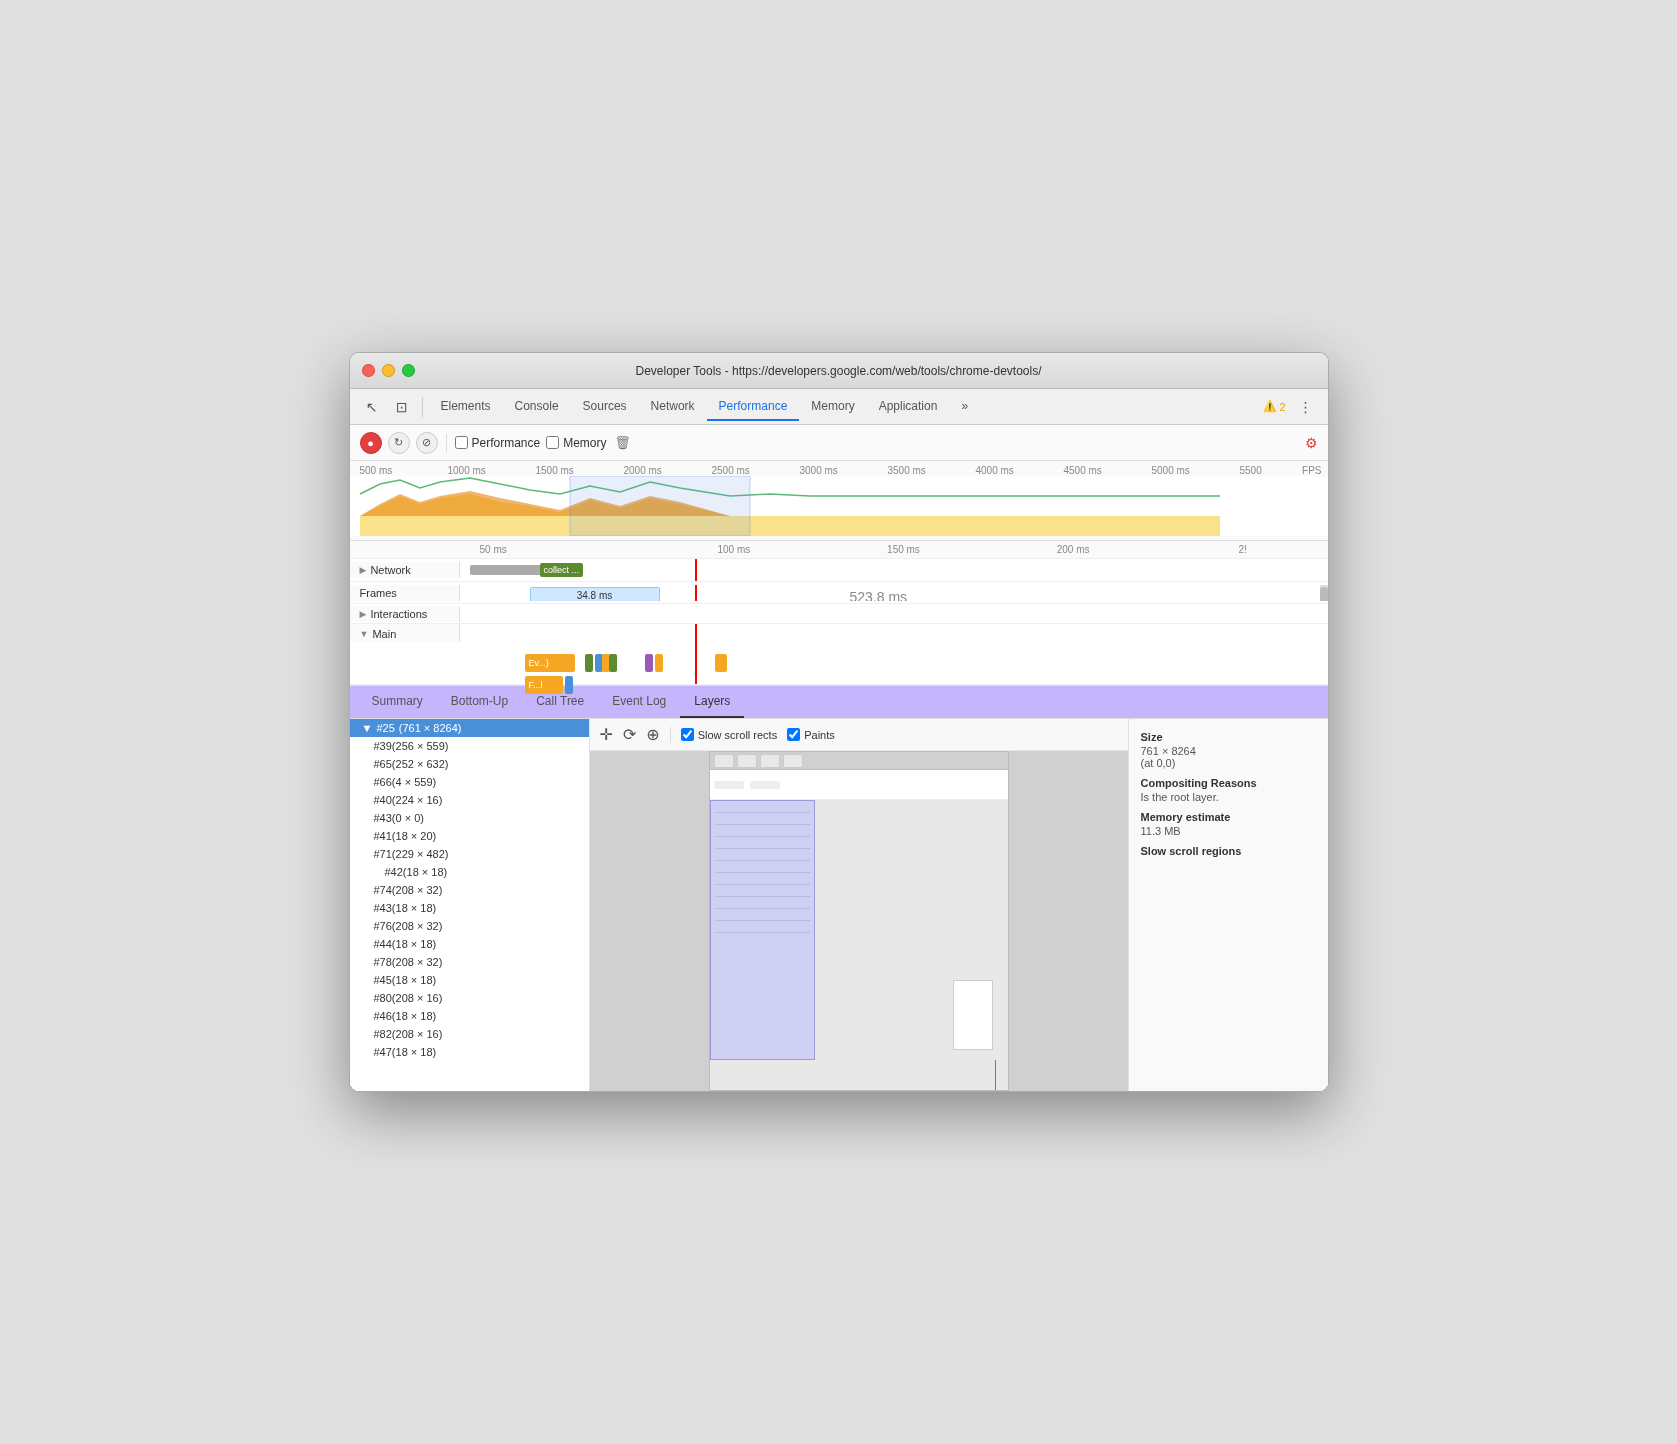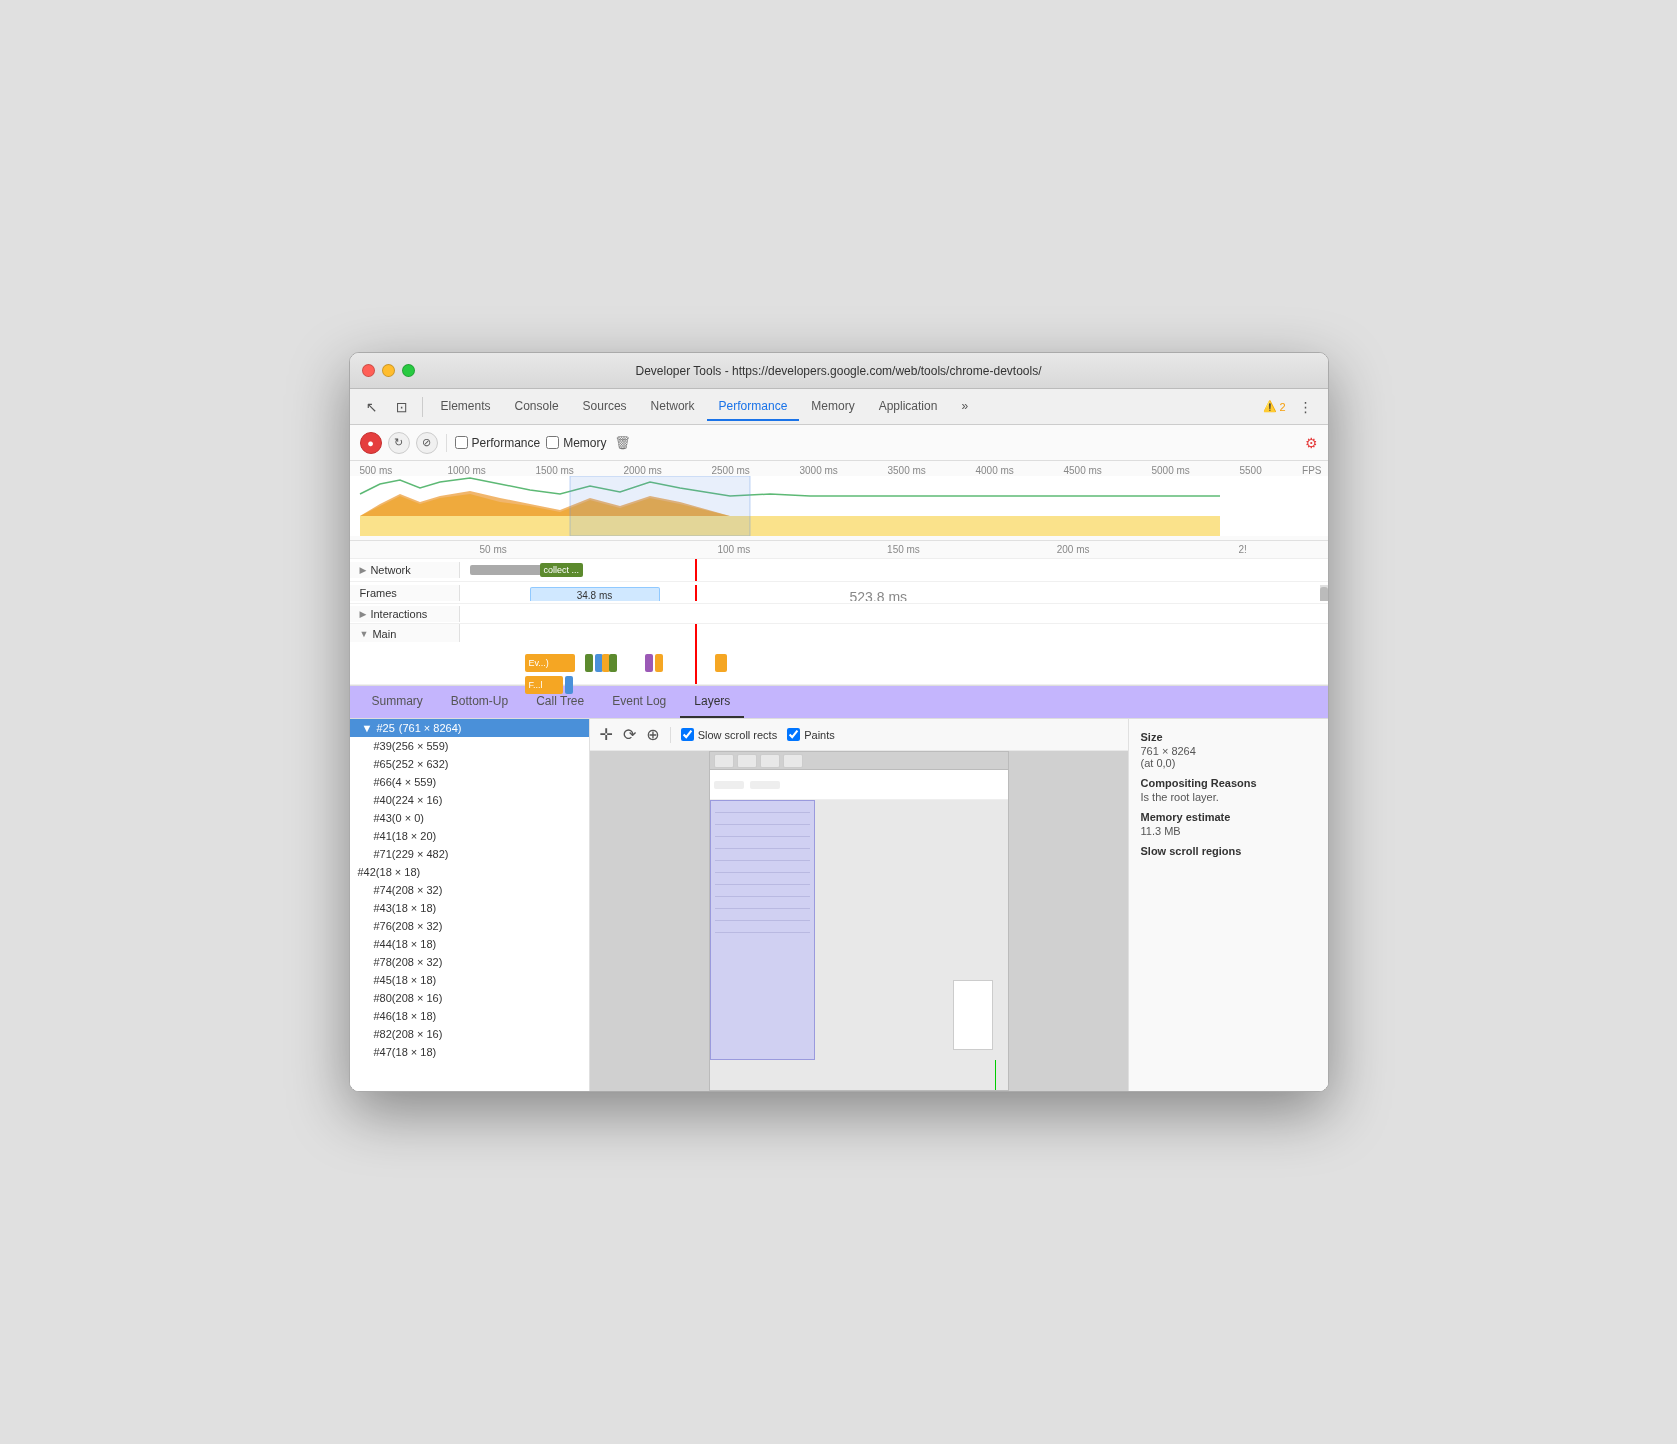--- a/index.html
+++ b/index.html
@@ -649,21 +649,21 @@
           <span>(761 × 8264)</span>
         </div>
 
         <div class="layer-item" style="padding-left:24px;">#39(256 × 559)</div>
         <div class="layer-item" style="padding-left:24px;">#65(252 × 632)</div>
         <div class="layer-item" style="padding-left:24px;">#66(4 × 559)</div>
         <div class="layer-item" style="padding-left:24px;">#40(224 × 16)</div>
         <div class="layer-item" style="padding-left:24px;">#43(0 × 0)</div>
         <div class="layer-item" style="padding-left:24px;">#41(18 × 20)</div>
         <div class="layer-item" style="padding-left:24px;">#71(229 × 482)</div>
-        <div class="layer-item" style="padding-left:8px;">#42(18 × 18)</div>
+        <div class="layer-item" style="padding-left:35px;">#42(18 × 18)</div>
         <div class="layer-item" style="padding-left:24px;">#74(208 × 32)</div>
         <div class="layer-item" style="padding-left:24px;">#43(18 × 18)</div>
         <div class="layer-item" style="padding-left:24px;">#76(208 × 32)</div>
         <div class="layer-item" style="padding-left:24px;">#44(18 × 18)</div>
         <div class="layer-item" style="padding-left:24px;">#78(208 × 32)</div>
         <div class="layer-item" style="padding-left:24px;">#45(18 × 18)</div>
         <div class="layer-item" style="padding-left:24px;">#80(208 × 16)</div>
         <div class="layer-item" style="padding-left:24px;">#46(18 × 18)</div>
         <div class="layer-item" style="padding-left:24px;">#82(208 × 16)</div>
         <div class="layer-item" style="padding-left:24px;">#47(18 × 18)</div>

